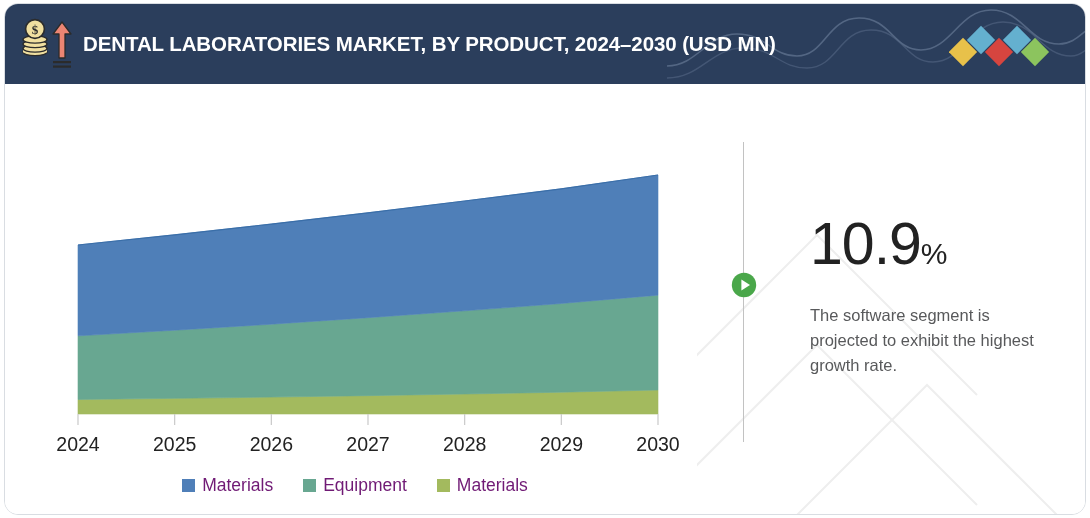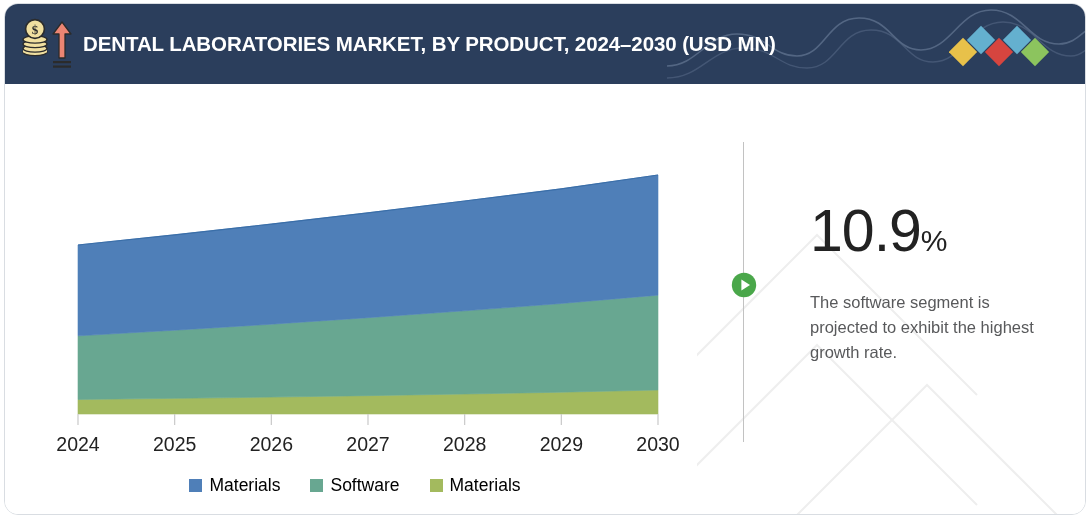--- a/index.html
+++ b/index.html
@@ -121,21 +121,21 @@
     align-items: center;
     gap: 7px;
   }
   .legend-swatch {
     width: 13px;
     height: 13px;
     display: inline-block;
   }
   .legend-label {
     font-size: 17.5px;
-    color: #000000;
+    color: #701a75;
   }
 
   
   .divider {
     position: absolute;
     left: 738px;
     top: 58px;
     width: 1px;
     height: 300px;
     background: #c2c2c2;
@@ -153,20 +153,21 @@
     top: 118px;
     width: 250px;
   }
   .stat-value {
     font-size: 59px;
     font-weight: normal;
     color: #222222;
     line-height: 1;
     letter-spacing: -1px;
     white-space: nowrap;
+    margin-top: 13px;
   }
   .stat-value .unit {
     font-size: 30px;
     font-weight: normal;
     letter-spacing: 0;
   }
   .stat-desc {
     margin-top: 29px;
     font-size: 16.5px;
     line-height: 25px;
@@ -248,21 +249,21 @@
           </g>
       </svg>
 
       <div class="legend">
         <div class="legend-item">
           <span class="legend-swatch" style="background: rgb(79, 127, 184);"></span>
           <span class="legend-label">Materials</span>
         </div>
         <div class="legend-item">
           <span class="legend-swatch" style="background: rgb(104, 167, 145);"></span>
-          <span class="legend-label">Software</span>
+          <span class="legend-label">Equipment</span>
         </div>
         <div class="legend-item">
           <span class="legend-swatch" style="background: rgb(163, 186, 94);"></span>
           <span class="legend-label">Materials</span>
         </div>
       </div>
     </div>
 
     <div class="divider"></div>
 

